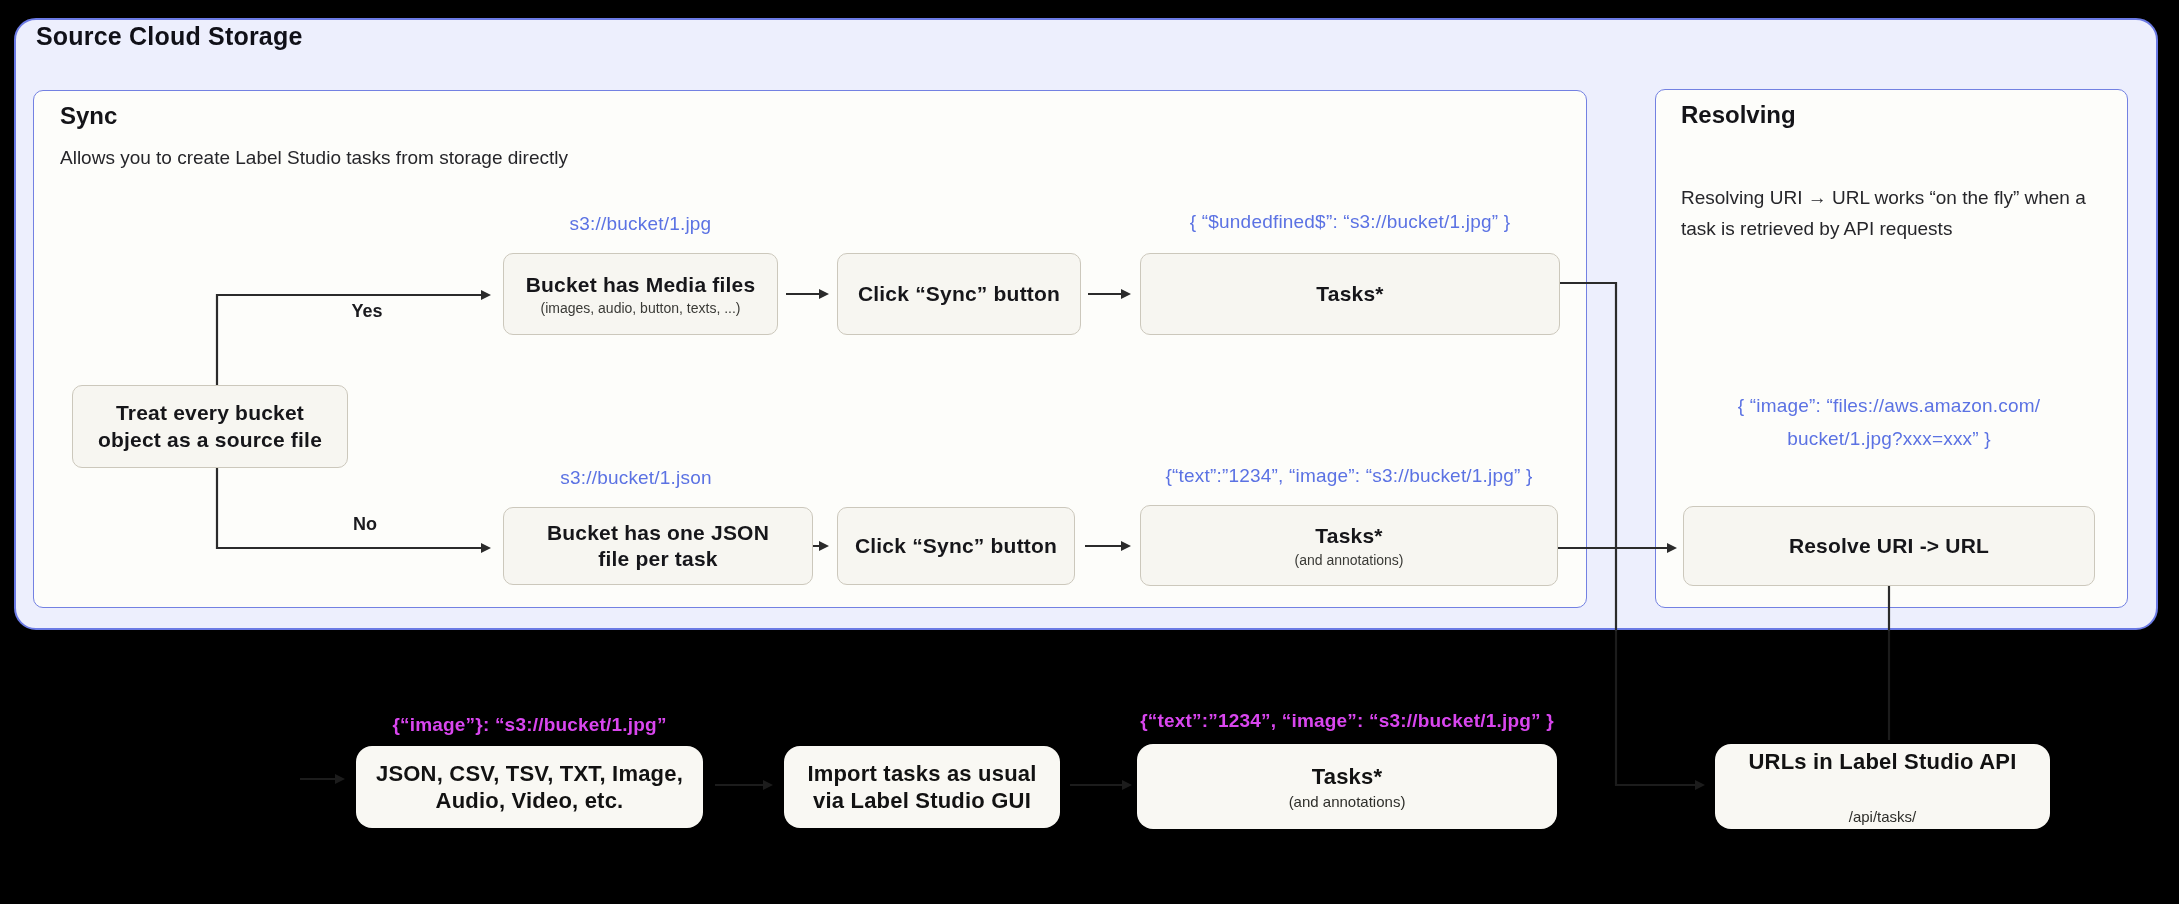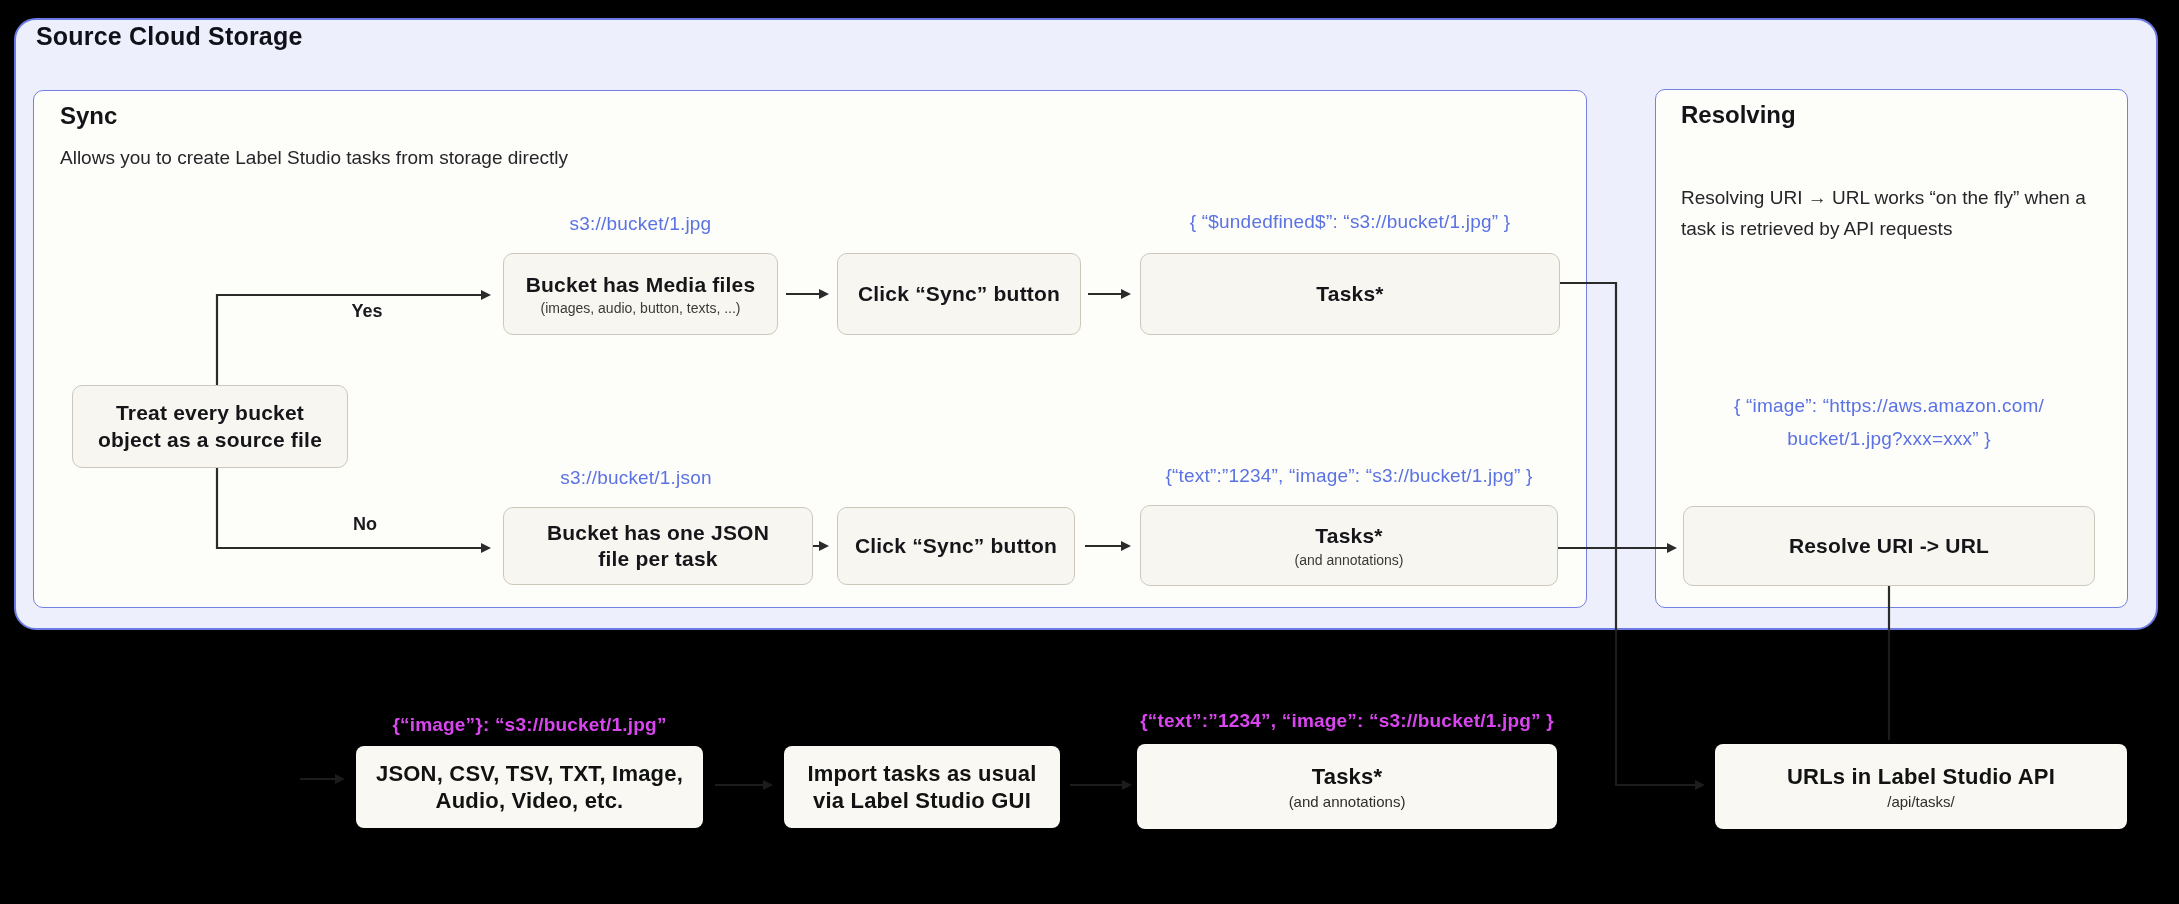--- a/index.html
+++ b/index.html
@@ -20,21 +20,21 @@
   .panel-desc{font-size:19px;color:#26262a;line-height:1.62;}
 
   
   .node{background:#f7f6f1;border:1px solid #ccc8bc;border-radius:10px;box-sizing:border-box;
         display:flex;flex-direction:column;align-items:center;justify-content:center;
         text-align:center;color:#16161a;padding:4px 10px;}
   .node-title{font-size:21px;font-weight:600;letter-spacing:.2px;line-height:1.25;}
   .node-sub{font-size:14px;color:#3a3a36;margin-top:2px;}
 
   
-  .bnode{background:#f9f8f3;border-radius:8px;display:flex;flex-direction:column;align-items:center;
+  .bnode{background:#f9f8f3;border-radius:16px;display:flex;flex-direction:column;align-items:center;
          justify-content:center;text-align:center;color:#121212;padding:4px 10px;box-sizing:border-box;}
   .bnode .node-title{font-weight:700;font-size:22px;}
   .bnode .node-sub{font-size:15px;color:#2e2e2a;}
 
   .blue-label{position:absolute;color:#5b72e3;font-size:19px;text-align:center;letter-spacing:.2px;}
   .blue-label.bold{font-weight:700;font-size:19px;color:#d946ef;}
 
   .branch-label{font-size:18px;font-weight:700;color:#1a1a1e;text-align:center;margin-left:12px;}
 
   .ghost-text{color:#1d1d1d;font-weight:700;font-size:28px;line-height:1.12;}
@@ -112,21 +112,21 @@
   </div>
   <div class="abs node" style="left:837px;top:507px;width:238px;height:78px;">
     <div class="node-title">Click “Sync” button</div>
   </div>
   <div class="blue-label" style="left:1140px;top:465px;width:418px;">{“text”:”1234”,  “image”: “s3://bucket/1.jpg” }</div>
   <div class="abs node" style="left:1140px;top:505px;width:418px;height:81px;">
     <div class="node-title">Tasks*</div>
     <div class="node-sub">(and annotations)</div>
   </div>
 
-  <div class="blue-label" style="left:1683px;top:395px;width:412px;">{ “image”: “https://aws.amazon.com/</div>
+  <div class="blue-label" style="left:1683px;top:395px;width:412px;">{ “image”: “files://aws.amazon.com/</div>
   <div class="blue-label" style="left:1683px;top:428px;width:412px;">bucket/1.jpg?xxx=xxx” }</div>
   <div class="abs node" style="left:1683px;top:506px;width:412px;height:80px;">
     <div class="node-title">Resolve URI -&gt; URL</div>
   </div>
 
 
   <div class="blue-label bold" style="left:356px;top:714px;width:347px;">{“image”}: “s3://bucket/1.jpg”</div>
   <div class="abs bnode" style="left:356px;top:746px;width:347px;height:82px;">
     <div class="node-title" style="max-width:330px;">JSON, CSV, TSV, TXT, Image, Audio, Video, etc.</div>
   </div>
@@ -134,19 +134,19 @@
   <div class="abs bnode" style="left:784px;top:746px;width:276px;height:82px;">
     <div class="node-title" style="max-width:260px;">Import tasks as usual via Label Studio GUI</div>
   </div>
 
   <div class="blue-label bold" style="left:1137px;top:710px;width:420px;">{“text”:”1234”,  “image”: “s3://bucket/1.jpg” }</div>
   <div class="abs bnode" style="left:1137px;top:744px;width:420px;height:85px;">
     <div class="node-title">Tasks*</div>
     <div class="node-sub">(and annotations)</div>
   </div>
 
-  <div class="abs bnode" style="left:1715px;top:744px;width:412px;height:85px;">
+  <div class="abs bnode" style="left:1715px;top:744px;width:335px;height:85px;justify-content:space-between;">
     <div class="node-title">URLs in Label Studio API</div>
     <div class="node-sub">/api/tasks/</div>
   </div>
 
 
 </div>
 
 </body></html>

